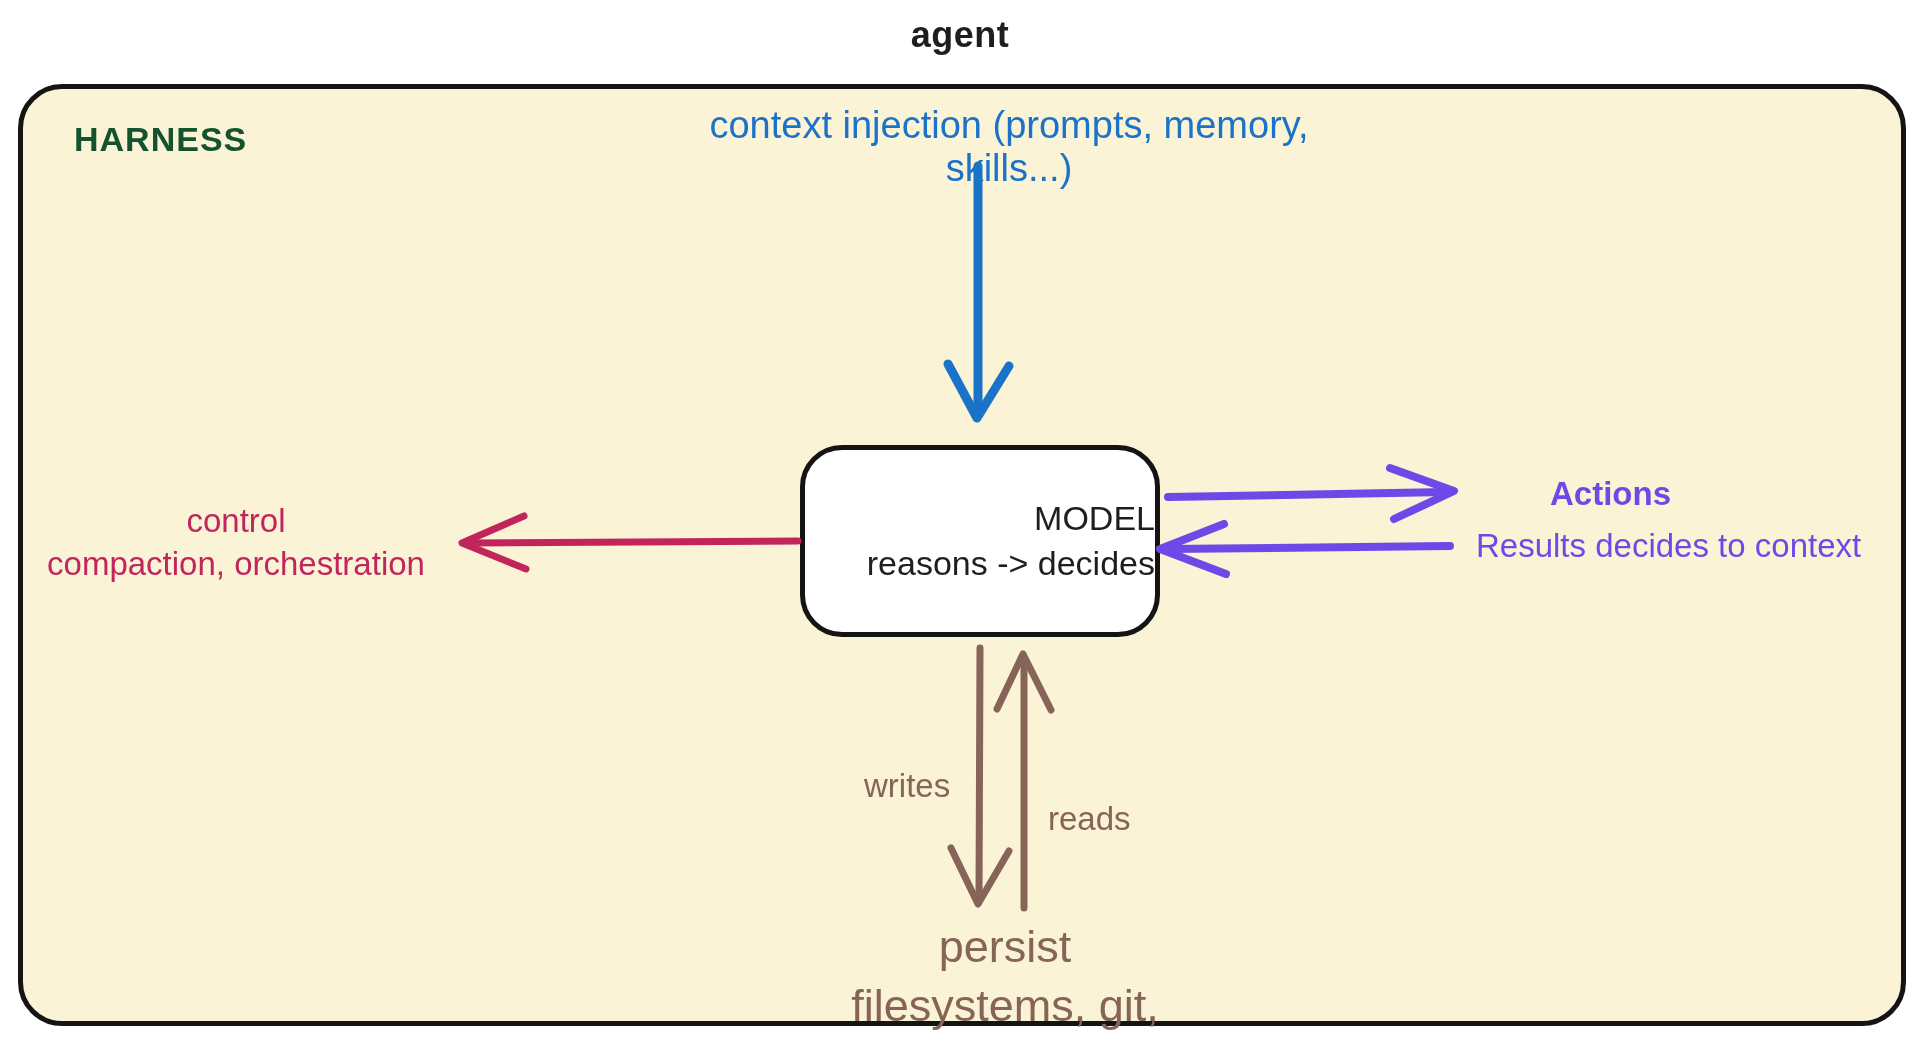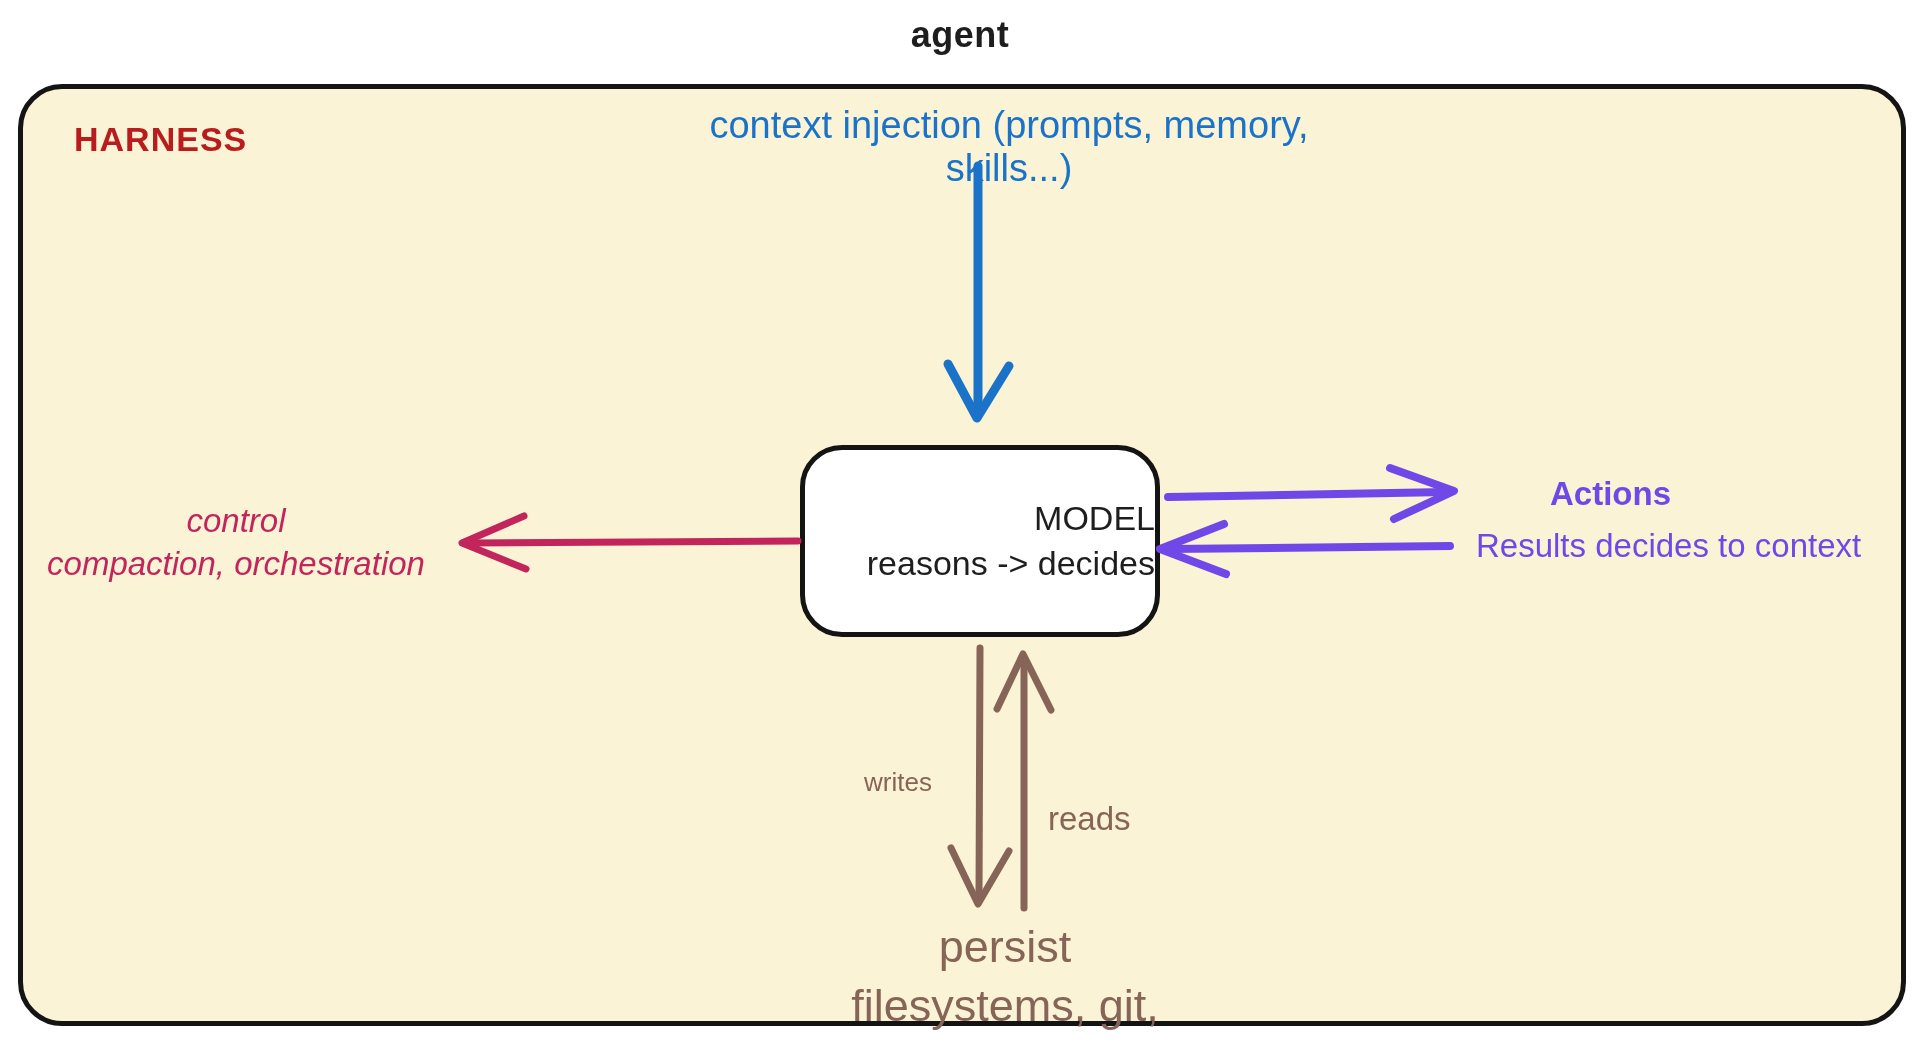--- a/index.html
+++ b/index.html
@@ -15,21 +15,21 @@
     font-size:36px;font-weight:600;color:#1e1e1e;letter-spacing:.5px;
   }
 
   .harness{
     position:absolute;left:18px;top:84px;width:1888px;height:942px;
     box-sizing:border-box;background:#FBF3D5;border:5px solid #141414;
     border-radius:44px;
   }
   .harness-label{
     position:absolute;left:74px;top:120px;
-    font-size:34px;font-weight:600;letter-spacing:1px;color:#b91c1c;
+    font-size:34px;font-weight:600;letter-spacing:1px;color:#14532d;
   }
 
   .ctx-label{
     position:absolute;left:654px;top:104px;width:710px;text-align:center;
     font-size:38px;font-weight:500;color:#1B73C9;
   }
 
   .model-box{
     position:absolute;left:800px;top:445px;width:360px;height:192px;
     box-sizing:border-box;background:#ffffff;border:5px solid #141414;
@@ -42,26 +42,26 @@
     position:absolute;left:1550px;top:475px;
     font-size:33px;font-weight:700;color:#7048E8;
   }
   .results-label{
     position:absolute;left:1476px;top:527px;
     font-size:33px;font-weight:500;color:#7048E8;
   }
 
   .control-label{
     position:absolute;left:24px;top:500px;width:424px;text-align:center;
-    font-size:33px;font-weight:500;color:#C2255C;line-height:1.3;font-style:italic;
+    font-size:33px;font-weight:500;color:#C2255C;line-height:1.3;
   }
 
   .writes-label{
     position:absolute;left:864px;top:767px;
-    font-size:26px;font-weight:500;color:#866558;
+    font-size:33px;font-weight:500;color:#866558;
   }
   .reads-label{
     position:absolute;left:1048px;top:767px;
     font-size:33px;font-weight:500;color:#866558;margin-top:33px;
   }
   .persist-label{
     position:absolute;left:845px;top:918px;width:320px;text-align:center;
     font-size:45px;font-weight:500;color:#866558;line-height:1.3;
   }
 

